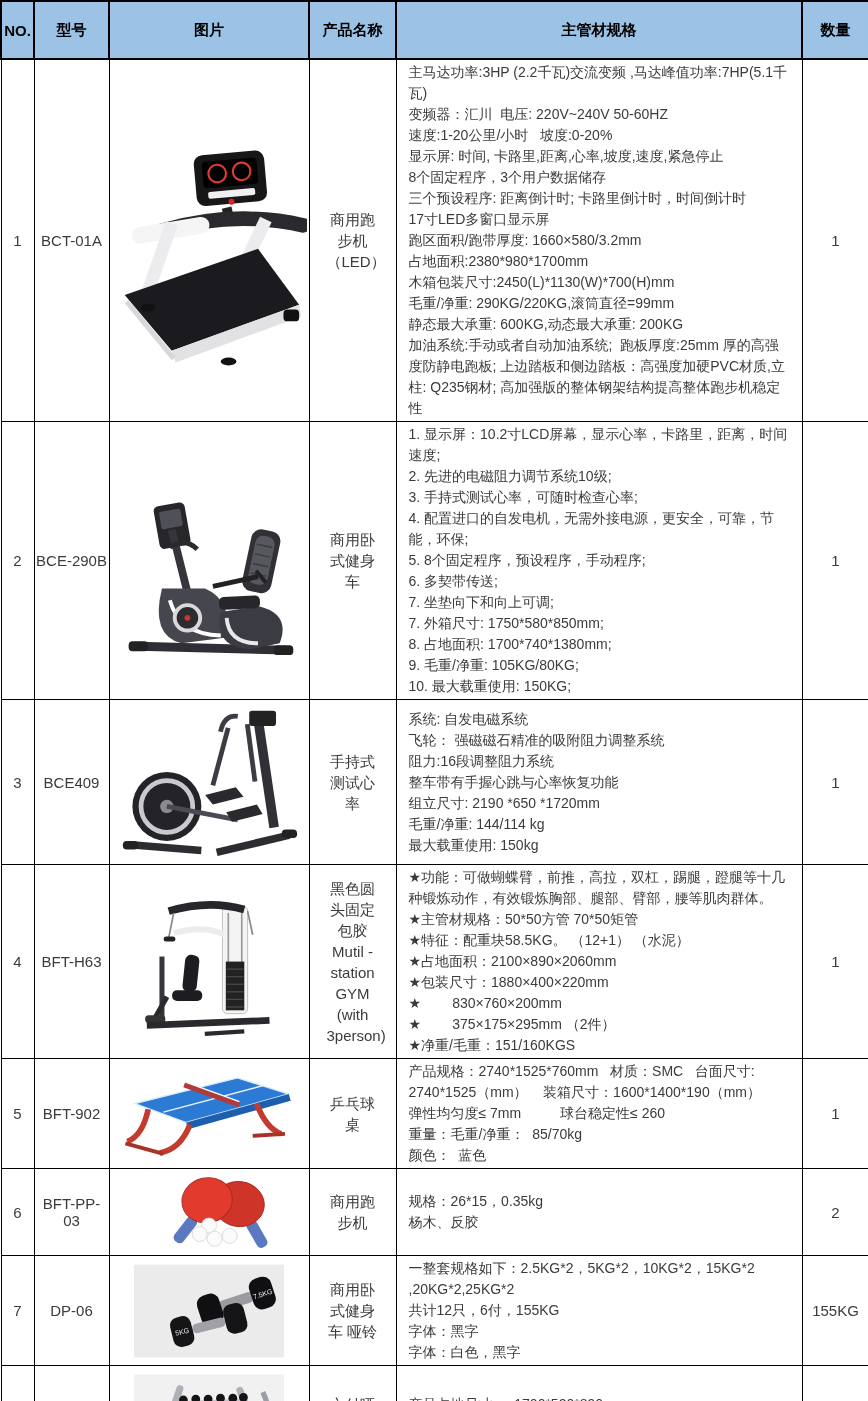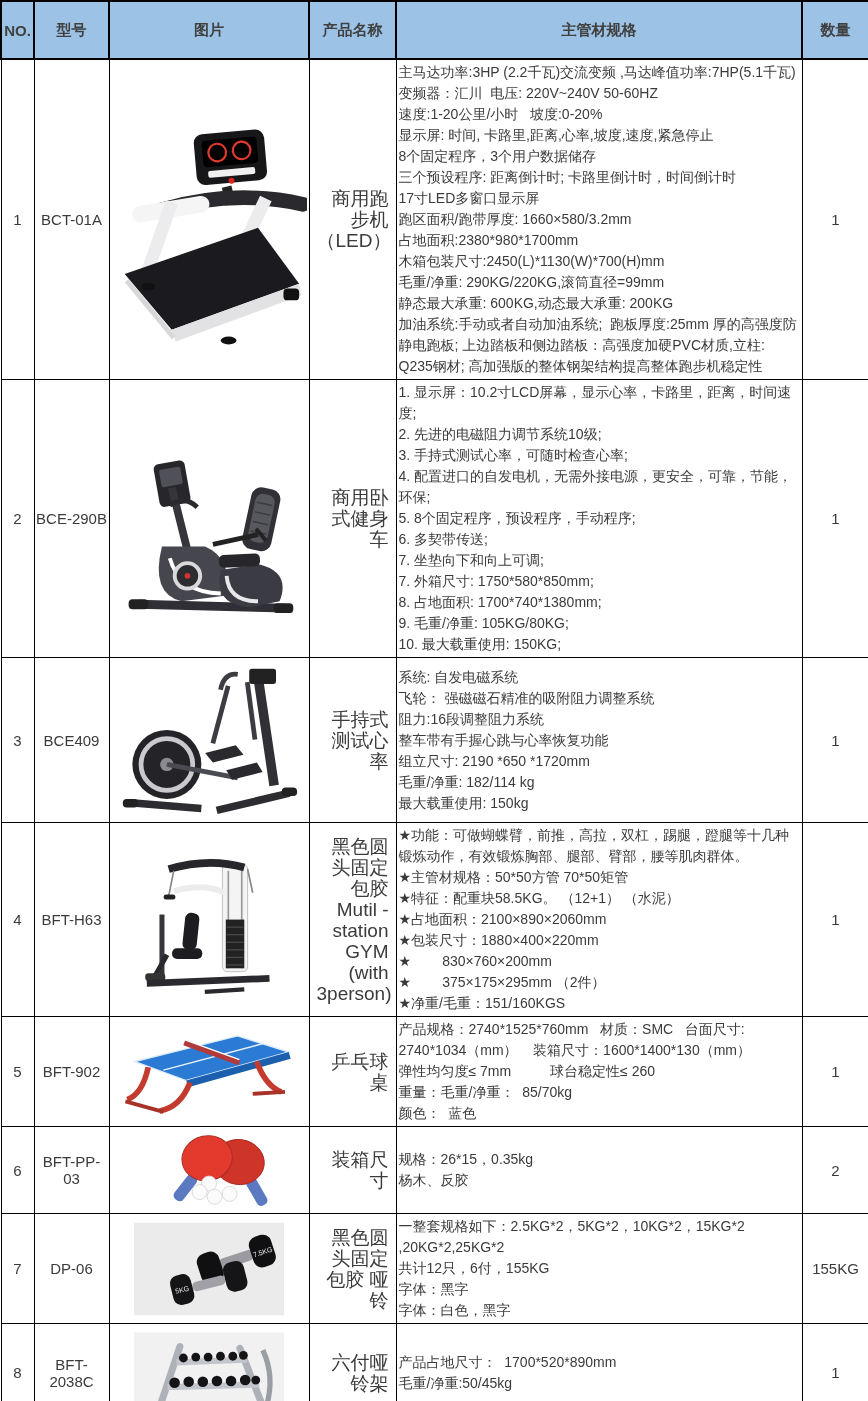--- a/index.html
+++ b/index.html
@@ -17,47 +17,47 @@
   .spec-table th, .spec-table td {
     border:1px solid #000;
     padding:0;
     overflow:hidden;
   }
   .spec-table thead th {
     background:#9CC2E5;
     border:2px solid #000;
     font-size:15px;
     font-weight:bold;
-    color:#404040;
+    color:#000000;
     text-align:center;
     vertical-align:middle;
     height:58px;
   }
   td.c-no, td.c-model, td.c-qty {
     text-align:center;
     vertical-align:middle;
     font-size:15px;
     color:#3b3b3b;
   }
   td.c-name {
-    text-align:right;
-    vertical-align:middle;
-    font-size:19px;
+    text-align:center;
+    vertical-align:middle;
+    font-size:15px;
     line-height:21px;
     color:#3b3b3b;
-    padding:0 7px;
+    padding:0 17px;
     white-space:pre-wrap;
   }
   td.c-specs {
     text-align:left;
     vertical-align:middle;
     font-size:14px;
     line-height:21px;
     color:#3b3b3b;
-    padding:2px 2px;
+    padding:2px 12px;
     white-space:pre-wrap;
     word-wrap:break-word;
   }
   td.c-img {
     text-align:center;
     vertical-align:middle;
   }
   td.c-img svg { display:block; margin:0 auto; }
 </style>
 </head>
@@ -198,21 +198,21 @@
           <rect x="10" y="144" width="16" height="9" rx="4" fill="#222"></rect>
           <rect x="176" y="132" width="16" height="9" rx="4" fill="#222"></rect>
         </svg>
       </td>
       <td class="c-name">手持式测试心率</td>
       <td class="c-specs">系统: 自发电磁系统
 飞轮： 强磁磁石精准的吸附阻力调整系统
 阻力:16段调整阻力系统
 整车带有手握心跳与心率恢复功能
 组立尺寸: 2190 *650 *1720mm
-毛重/净重: 182/114 kg
+毛重/净重: 144/114 kg
 最大载重使用: 150kg</td>
       <td class="c-qty">1</td>
     </tr>
 
     <tr style="height:191px">
       <td class="c-no">4</td>
       <td class="c-model">BFT-H63</td>
       <td class="c-img">
         <svg width="168" height="184" viewBox="0 0 200 185">
           <rect x="116" y="26" width="30" height="128" rx="6" fill="#f4f4f4" stroke="#b5b5b9"></rect>
@@ -266,21 +266,21 @@
           <line x1="74" y1="20" x2="132" y2="41" stroke="#b23a3a" stroke-width="6"></line>
           <line x1="74" y1="17" x2="132" y2="38" stroke="#fff" stroke-width="1.5"></line>
           <path d="M80 62 Q70 88 48 92" stroke="#C23B2E" stroke-width="6" fill="none"></path>
           <path d="M36 46 Q30 74 14 80" stroke="#C23B2E" stroke-width="6" fill="none"></path>
           <path d="M150 40 Q160 66 176 72" stroke="#C23B2E" stroke-width="6" fill="none"></path>
           <line x1="12" y1="82" x2="52" y2="93" stroke="#a83227" stroke-width="4"></line>
           <line x1="146" y1="74" x2="180" y2="72" stroke="#a83227" stroke-width="4"></line>
         </svg>
       </td>
       <td class="c-name">乒乓球桌</td>
-      <td class="c-specs">产品规格：2740*1525*760mm   材质：SMC   台面尺寸: 2740*1034（mm）    装箱尺寸：1600*1400*130（mm）
+      <td class="c-specs">产品规格：2740*1525*760mm   材质：SMC   台面尺寸: 2740*1525（mm）    装箱尺寸：1600*1400*190（mm）
 弹性均匀度≤ 7mm          球台稳定性≤ 260
 重量：毛重/净重：  85/70kg
 颜色：  蓝色</td>
       <td class="c-qty">1</td>
     </tr>
 
     <tr style="height:87px">
       <td class="c-no">6</td>
       <td class="c-model">BFT-PP-03</td>
       <td class="c-img">
@@ -296,21 +296,21 @@
           </g>
           <g transform="rotate(-12 78 30)">
             <ellipse cx="78" cy="30" rx="27" ry="24" fill="#E23B2E" stroke="#a82a22"></ellipse>
           </g>
           <circle cx="80" cy="57" r="8" fill="#fbfbfb" stroke="#d9d9d9"></circle>
           <circle cx="70" cy="66" r="8" fill="#fbfbfb" stroke="#d9d9d9"></circle>
           <circle cx="86" cy="71" r="8" fill="#fbfbfb" stroke="#d9d9d9"></circle>
           <circle cx="102" cy="68" r="8" fill="#fbfbfb" stroke="#d9d9d9"></circle>
         </svg>
       </td>
-      <td class="c-name">装箱尺寸</td>
+      <td class="c-name">商用跑步机</td>
       <td class="c-specs">规格：26*15，0.35kg
 杨木、反胶</td>
       <td class="c-qty">2</td>
     </tr>
 
     <tr style="height:107px">
       <td class="c-no">7</td>
       <td class="c-model">DP-06</td>
       <td class="c-img">
         <svg width="150" height="104" viewBox="0 0 170 105">
@@ -322,21 +322,21 @@
             <text x="147" y="46" text-anchor="middle" font-size="8" fill="#e8e8e8">7.5KG</text>
           </g>
           <g transform="rotate(-14 82 70)">
             <rect x="66" y="64" width="38" height="11" rx="5" fill="#a0a0a6"></rect>
             <rect x="42" y="52" width="24" height="34" rx="9" fill="#151517"></rect>
             <rect x="104" y="52" width="24" height="34" rx="9" fill="#151517"></rect>
             <text x="54" y="72" text-anchor="middle" font-size="8" fill="#e8e8e8">5KG</text>
           </g>
         </svg>
       </td>
-      <td class="c-name">黑色圆头固定包胶 哑铃</td>
+      <td class="c-name">商用卧式健身车 哑铃</td>
       <td class="c-specs">一整套规格如下：2.5KG*2，5KG*2，10KG*2，15KG*2
 ,20KG*2,25KG*2
 共计12只，6付，155KG
 字体：黑字
 字体：白色，黑字</td>
       <td class="c-qty">155KG</td>
     </tr>
 
     <tr style="height:98px">
       <td class="c-no">8</td>

